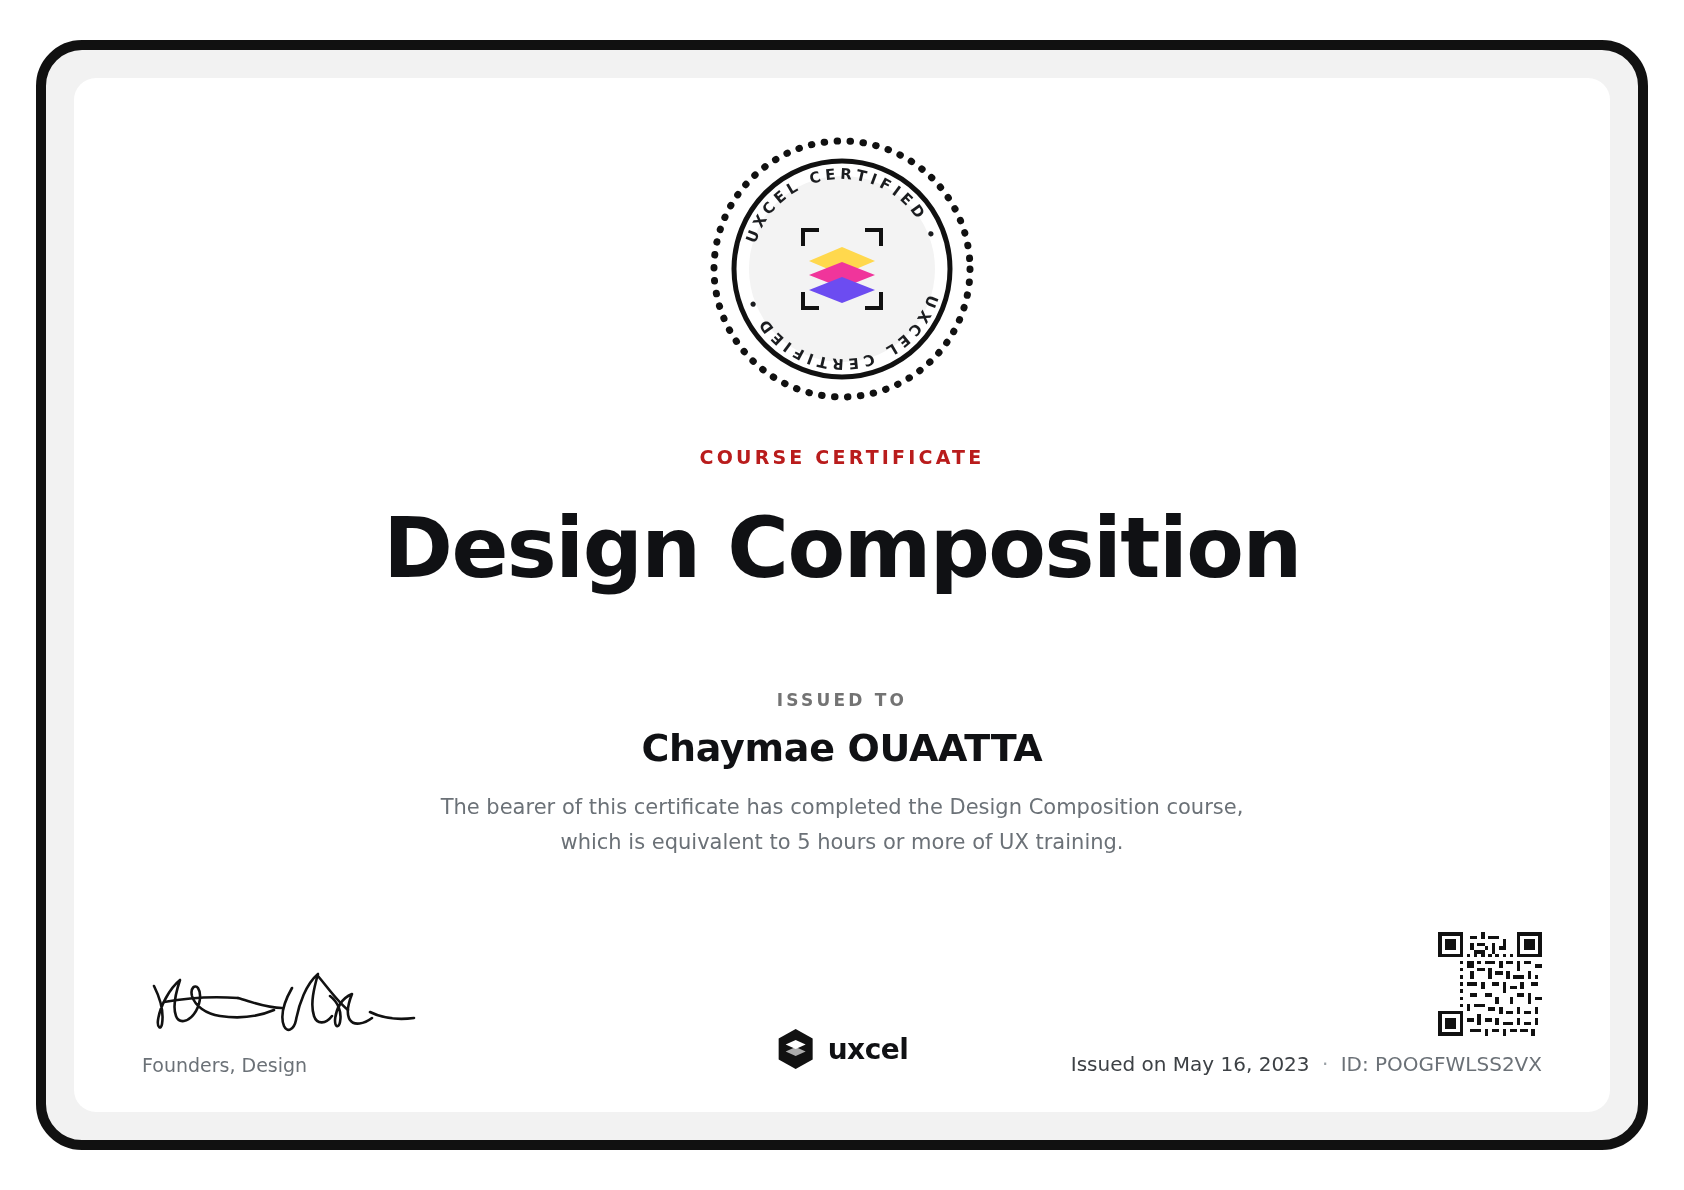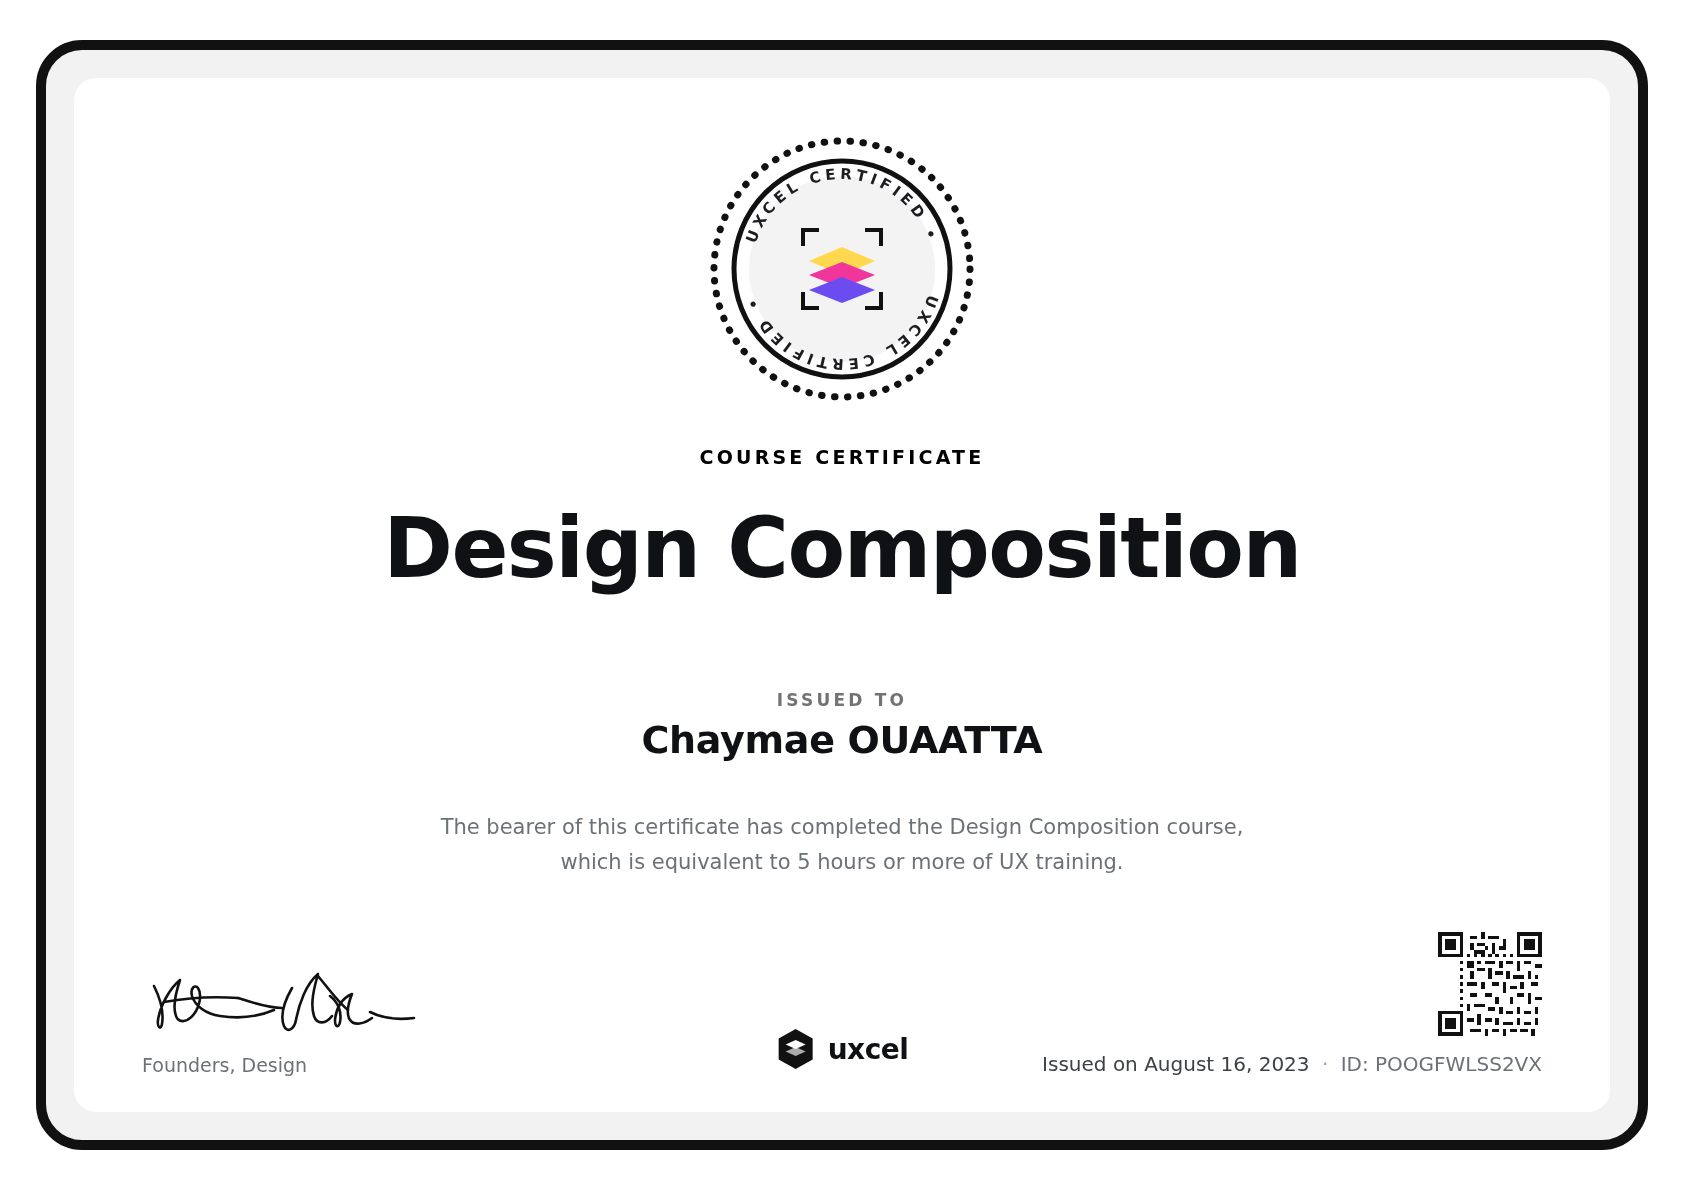--- a/index.html
+++ b/index.html
@@ -53,21 +53,21 @@
     margin-top: 12px;
   }
   .seal svg { display: block; }
 
   
   .eyebrow {
     margin-top: 42px;
     font-size: 19px;
     letter-spacing: 3.2px;
     font-weight: 700;
-    color: #000000;
+    color: #b91c1c;
     text-transform: uppercase;
   }
 
   .course-title {
     margin-top: 36px;
     font-size: 84px;
     line-height: 1.05;
     font-weight: 700;
     color: #101114;
     letter-spacing: -1.5px;
@@ -77,30 +77,30 @@
   .issued-to-label {
     margin-top: 42px;
     font-size: 17px;
     letter-spacing: 3.2px;
     font-weight: 600;
     color: #737373;
     text-transform: uppercase;
   }
 
   .recipient {
-    margin-top: 8px;
+    margin-top: 16px;
     font-size: 38px;
     font-weight: 700;
     color: #101114;
     letter-spacing: -0.3px;
     text-align: center;
   }
 
   .description {
-    margin-top: 48px;
+    margin-top: 20px;
     font-size: 21px;
     line-height: 1.65;
     color: #6b7177;
     text-align: center;
     max-width: 830px;
   }
 
   
   .footer {
     position: absolute;
@@ -345,21 +345,21 @@
                   <rect x="13" y="27" width="1" height="2"></rect>
                 <rect x="15" y="27" width="2" height="1"></rect>
                   <rect x="18" y="27" width="1" height="2"></rect>
                 <rect x="20" y="27" width="2" height="1"></rect>
                   <rect x="23" y="27" width="2" height="1"></rect>
                 <rect x="26" y="27" width="1" height="2"></rect>
               </g>
             </svg>
           </div>
           <div class="issue-line">
-            <span>Issued on August 16, 2023</span>
+            <span>Issued on May 16, 2023</span>
             <span class="sep">·</span>
             <span class="id">ID: POOGFWLSS2VX</span>
           </div>
         </div>
 
       </div>
     </div>
   </div>
 </div>
 

